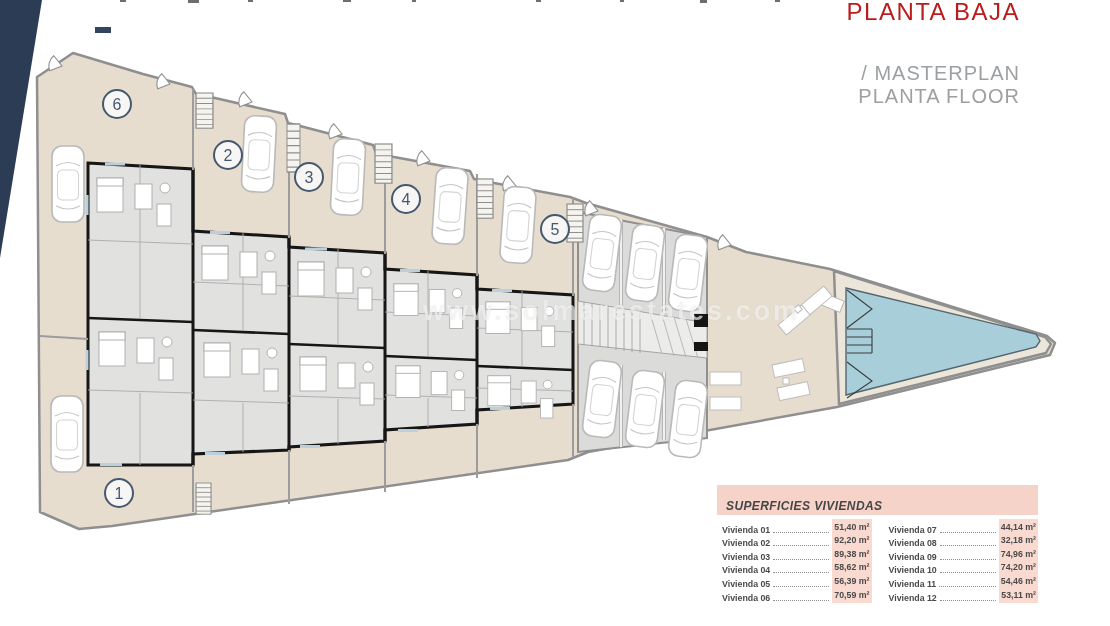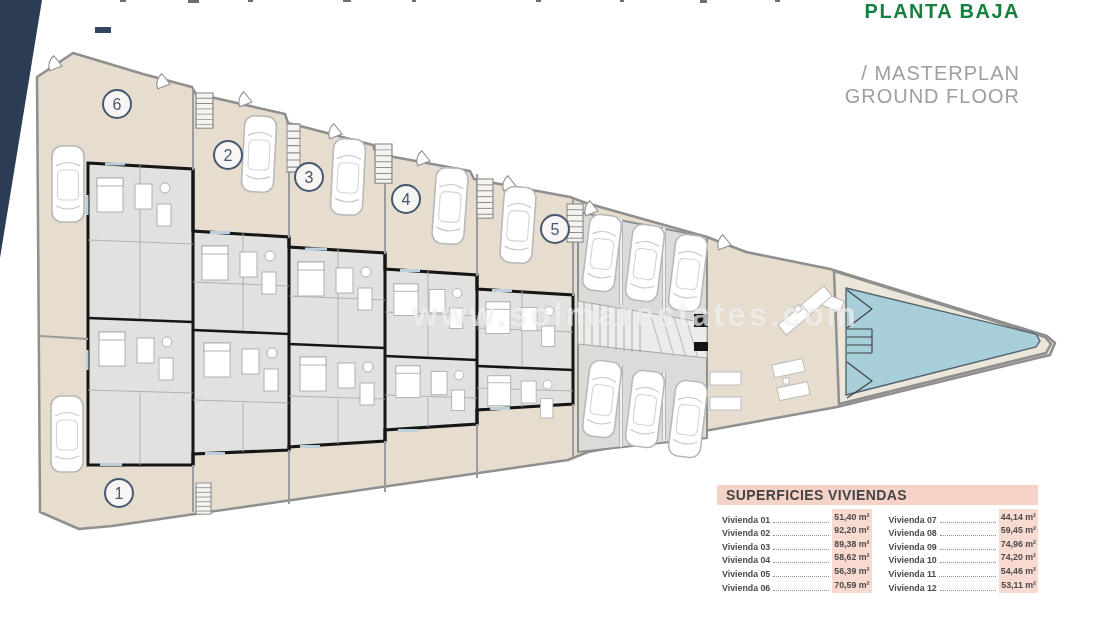--- a/index.html
+++ b/index.html
@@ -2,34 +2,34 @@
 <html><head>
 <meta charset="utf-8">
 <style>
   html,body{margin:0;padding:0;background:#fff;}
   body{width:1110px;height:626px;position:relative;overflow:hidden;
        font-family:"Liberation Sans", sans-serif;}
   #stage{position:absolute;left:0;top:0;width:1110px;height:626px;}
   svg{position:absolute;left:0;top:0;}
 
   .titles{position:absolute;top:1px;right:90px;text-align:right;}
-  .title-es{font-size:20px;font-weight:700;color:#15803d;letter-spacing:1.5px;line-height:21px;}
+  .title-es{font-size:24px;font-weight:400;color:#b91c1c;letter-spacing:1.5px;line-height:21px;}
   .title-en{margin-top:40px;font-size:20px;font-weight:400;color:#9da0a3;letter-spacing:1px;line-height:23px;}
 
-  .watermark{position:absolute;left:412px;top:296px;font-size:33px;font-weight:bold;
+  .watermark{position:absolute;left:423px;top:296px;font-size:27px;font-weight:bold;
     letter-spacing:3px;color:rgba(255,255,255,0.62);white-space:nowrap;
     text-shadow:0 0 1px rgba(140,140,140,0.25);}
 
   .marker{position:absolute;width:30px;height:30px;border:2px solid #46586e;border-radius:50%;
     background:rgba(253,253,252,0.8);color:#46586e;font-size:16px;line-height:27px;
     text-align:center;box-sizing:border-box;}
 
   .areas{position:absolute;left:717px;top:485px;width:321px;}
-  .areas .hdr{background:#f6d3c9;color:#454545;font-size:14px;font-weight:bold;
-    letter-spacing:0.4px;padding:2px 0 2px 9px;}
+  .areas .hdr{background:#f6d3c9;color:#454545;font-size:12px;font-weight:bold;
+    letter-spacing:0.4px;padding:14px 0 2px 9px;font-style:italic;}
   .areas .cols{display:flex;gap:17px;margin-top:6px;padding-left:5px;align-items:center;}
   .areas .col{flex:1;}
   .arow{display:flex;align-items:flex-end;height:13.6px;font-size:8.8px;font-weight:bold;color:#4a4a4a;}
   .arow .lbl{white-space:nowrap;}
   .arow .dots{flex:1;border-bottom:1.2px dotted #8f8f8f;margin:0 3px 2px 3px;}
   .arow .val{background:#f9dad1;padding:3px 2px;white-space:nowrap;}
 </style>
 </head>
 <body>
 
@@ -178,21 +178,21 @@
 <div class="marker" style="left:213px;top:140px;">2</div>
 <div class="marker" style="left:294px;top:162px;">3</div>
 <div class="marker" style="left:391px;top:184px;">4</div>
 <div class="marker" style="left:540px;top:214px;">5</div>
 <div class="marker" style="left:102px;top:89px;">6</div>
 
 <div class="titles">
   <div class="title-es">PLANTA BAJA</div>
   <div class="title-en">
     <div>/ MASTERPLAN</div>
-    <div>GROUND FLOOR</div>
+    <div>PLANTA FLOOR</div>
   </div>
 </div>
 
 <div class="areas">
   <div class="hdr">SUPERFICIES VIVIENDAS</div>
   <div class="cols">
     <div class="col">
       <div class="arow">
             <span class="lbl">Vivienda 01</span>
             <span class="dots"></span>
@@ -226,21 +226,21 @@
     </div>
     <div class="col">
       <div class="arow">
             <span class="lbl">Vivienda 07</span>
             <span class="dots"></span>
             <span class="val">44,14 m²</span>
           </div>
       <div class="arow">
             <span class="lbl">Vivienda 08</span>
             <span class="dots"></span>
-            <span class="val">59,45 m²</span>
+            <span class="val">32,18 m²</span>
           </div>
       <div class="arow">
             <span class="lbl">Vivienda 09</span>
             <span class="dots"></span>
             <span class="val">74,96 m²</span>
           </div>
       <div class="arow">
             <span class="lbl">Vivienda 10</span>
             <span class="dots"></span>
             <span class="val">74,20 m²</span>

